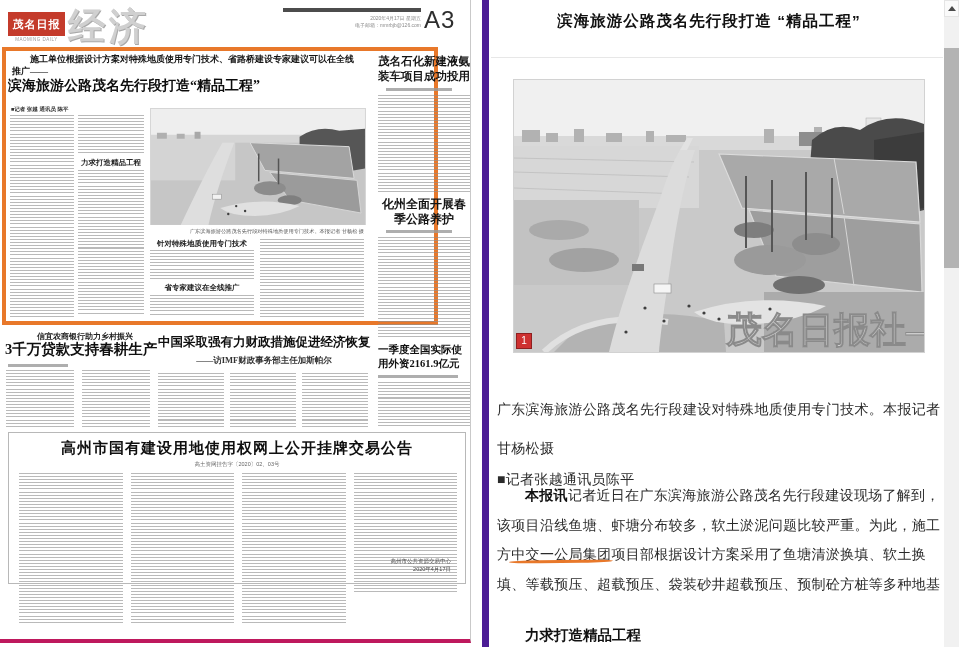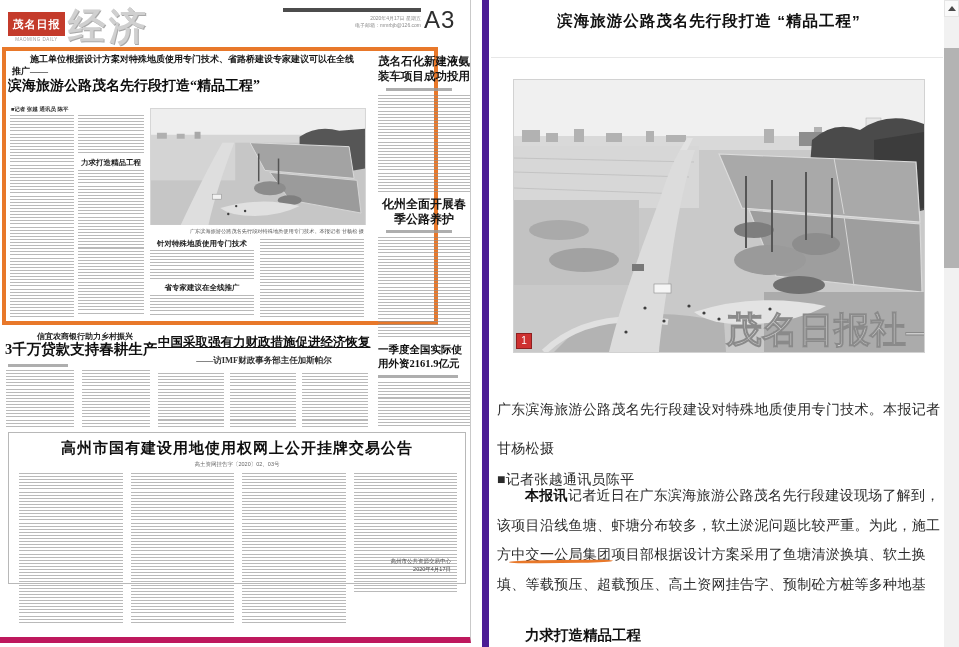--- a/index.html
+++ b/index.html
@@ -9,21 +9,21 @@
     --ink:#1c1c1c;
     --paper:#ffffff;
   }
   *{margin:0;padding:0;box-sizing:border-box;}
   html,body{width:959px;height:647px;overflow:hidden;background:#fff;
     font-family:"Liberation Sans",sans-serif;}
   .stage{position:relative;width:959px;height:647px;background:#fff;}
 
   
   .page{position:absolute;left:0;top:0;width:471px;height:643px;background:var(--paper);
-    border-right:1px solid #c9c9c9;border-bottom:6px solid #be185d;overflow:hidden;padding-left:32px;}
+    border-right:1px solid #c9c9c9;border-bottom:4px solid #be185d;overflow:hidden;padding-left:32px;}
   .serif{font-family:"Liberation Serif","DejaVu Serif",serif;}
   .mt{background-image:repeating-linear-gradient(to bottom,#8f8f8f 0,#8f8f8f 1px,transparent 1px,transparent 3.1px);
     opacity:.62;}
   .bar{background:#9a9a9a;opacity:.8;}
 
   .logo-box{position:absolute;left:8px;top:12px;width:57px;height:24px;background:var(--mast-red);
     color:#fff;font-weight:bold;font-size:11px;line-height:24px;text-align:center;letter-spacing:1px;}
   .logo-sub{position:absolute;left:8px;top:37px;width:57px;font-size:4.5px;color:#999;
     text-align:center;letter-spacing:.5px;}
   .section-ttl{position:absolute;left:68px;top:2px;font-size:37px;font-weight:bold;color:#d0d0d0;
@@ -47,21 +47,21 @@
     text-align:right;line-height:6px;}
 
   
   .rc-h{position:absolute;left:378px;width:92px;font-weight:bold;color:#141414;text-align:center;}
   
   .mb-kicker{position:absolute;left:12px;top:331px;width:146px;text-align:center;font-size:8px;
     font-weight:bold;color:#222;}
   .mb-h-left{position:absolute;left:4px;top:340px;width:154px;text-align:center;font-size:14.5px;
     font-weight:bold;color:#0f0f0f;white-space:nowrap;}
   .mb-h-ctr{position:absolute;left:158px;top:334px;width:212px;text-align:center;font-size:12.5px;
-    font-weight:bold;color:#0f0f0f;white-space:nowrap;text-decoration:underline;}
+    font-weight:bold;color:#0f0f0f;white-space:nowrap;}
   .mb-sub-ctr{position:absolute;left:158px;top:355px;width:212px;text-align:center;font-size:8.5px;
     font-weight:bold;color:#333;}
   .rc-h3{position:absolute;left:378px;top:343px;width:94px;font-size:10.5px;font-weight:bold;
     color:#101010;line-height:14px;}
 
   
   .notice{position:absolute;left:8px;top:432px;width:458px;height:152px;border:1px solid #b8b8b8;}
   .notice-h{position:absolute;left:0;top:6px;width:100%;text-align:center;font-size:15px;
     font-weight:bold;color:#101010;letter-spacing:1px;}
   .notice-no{position:absolute;left:0;top:28px;width:100%;text-align:center;font-size:5.5px;color:#666;}
@@ -285,21 +285,21 @@
       <div>广东滨海旅游公路茂名先行段建设对特殊地质使用专门技术。本报记者</div>
       <div>甘杨松摄</div>
     </div>
 
     <div class="rd-text rd-byline">■记者张越通讯员陈平</div>
 
     <div class="rd-text rd-para">
       <div><span class="indent"></span><span class="lead-flag">本报讯</span><span>记者近日在广东滨海旅游公路茂名先行段建设现场了解到，</span></div>
       <div>该项目沿线鱼塘、虾塘分布较多，软土淤泥问题比较严重。为此，施工</div>
       <div><span>方</span><span class="u-orange">中交一公局集团</span><span>项目部根据设计方案采用了鱼塘清淤换填、软土换</span></div>
-      <div>填、等载预压、超载预压、高土资网挂告字、预制砼方桩等多种地基</div>
+      <div>填、等载预压、超载预压、袋装砂井超载预压、预制砼方桩等多种地基</div>
     </div>
 
     <div class="rd-subhead">力求打造精品工程</div>
 
     <div class="sbar">
       <div class="sbar-up">
         <div class="tri"></div>
       </div>
       <div class="sbar-thumb"></div>
     </div>

